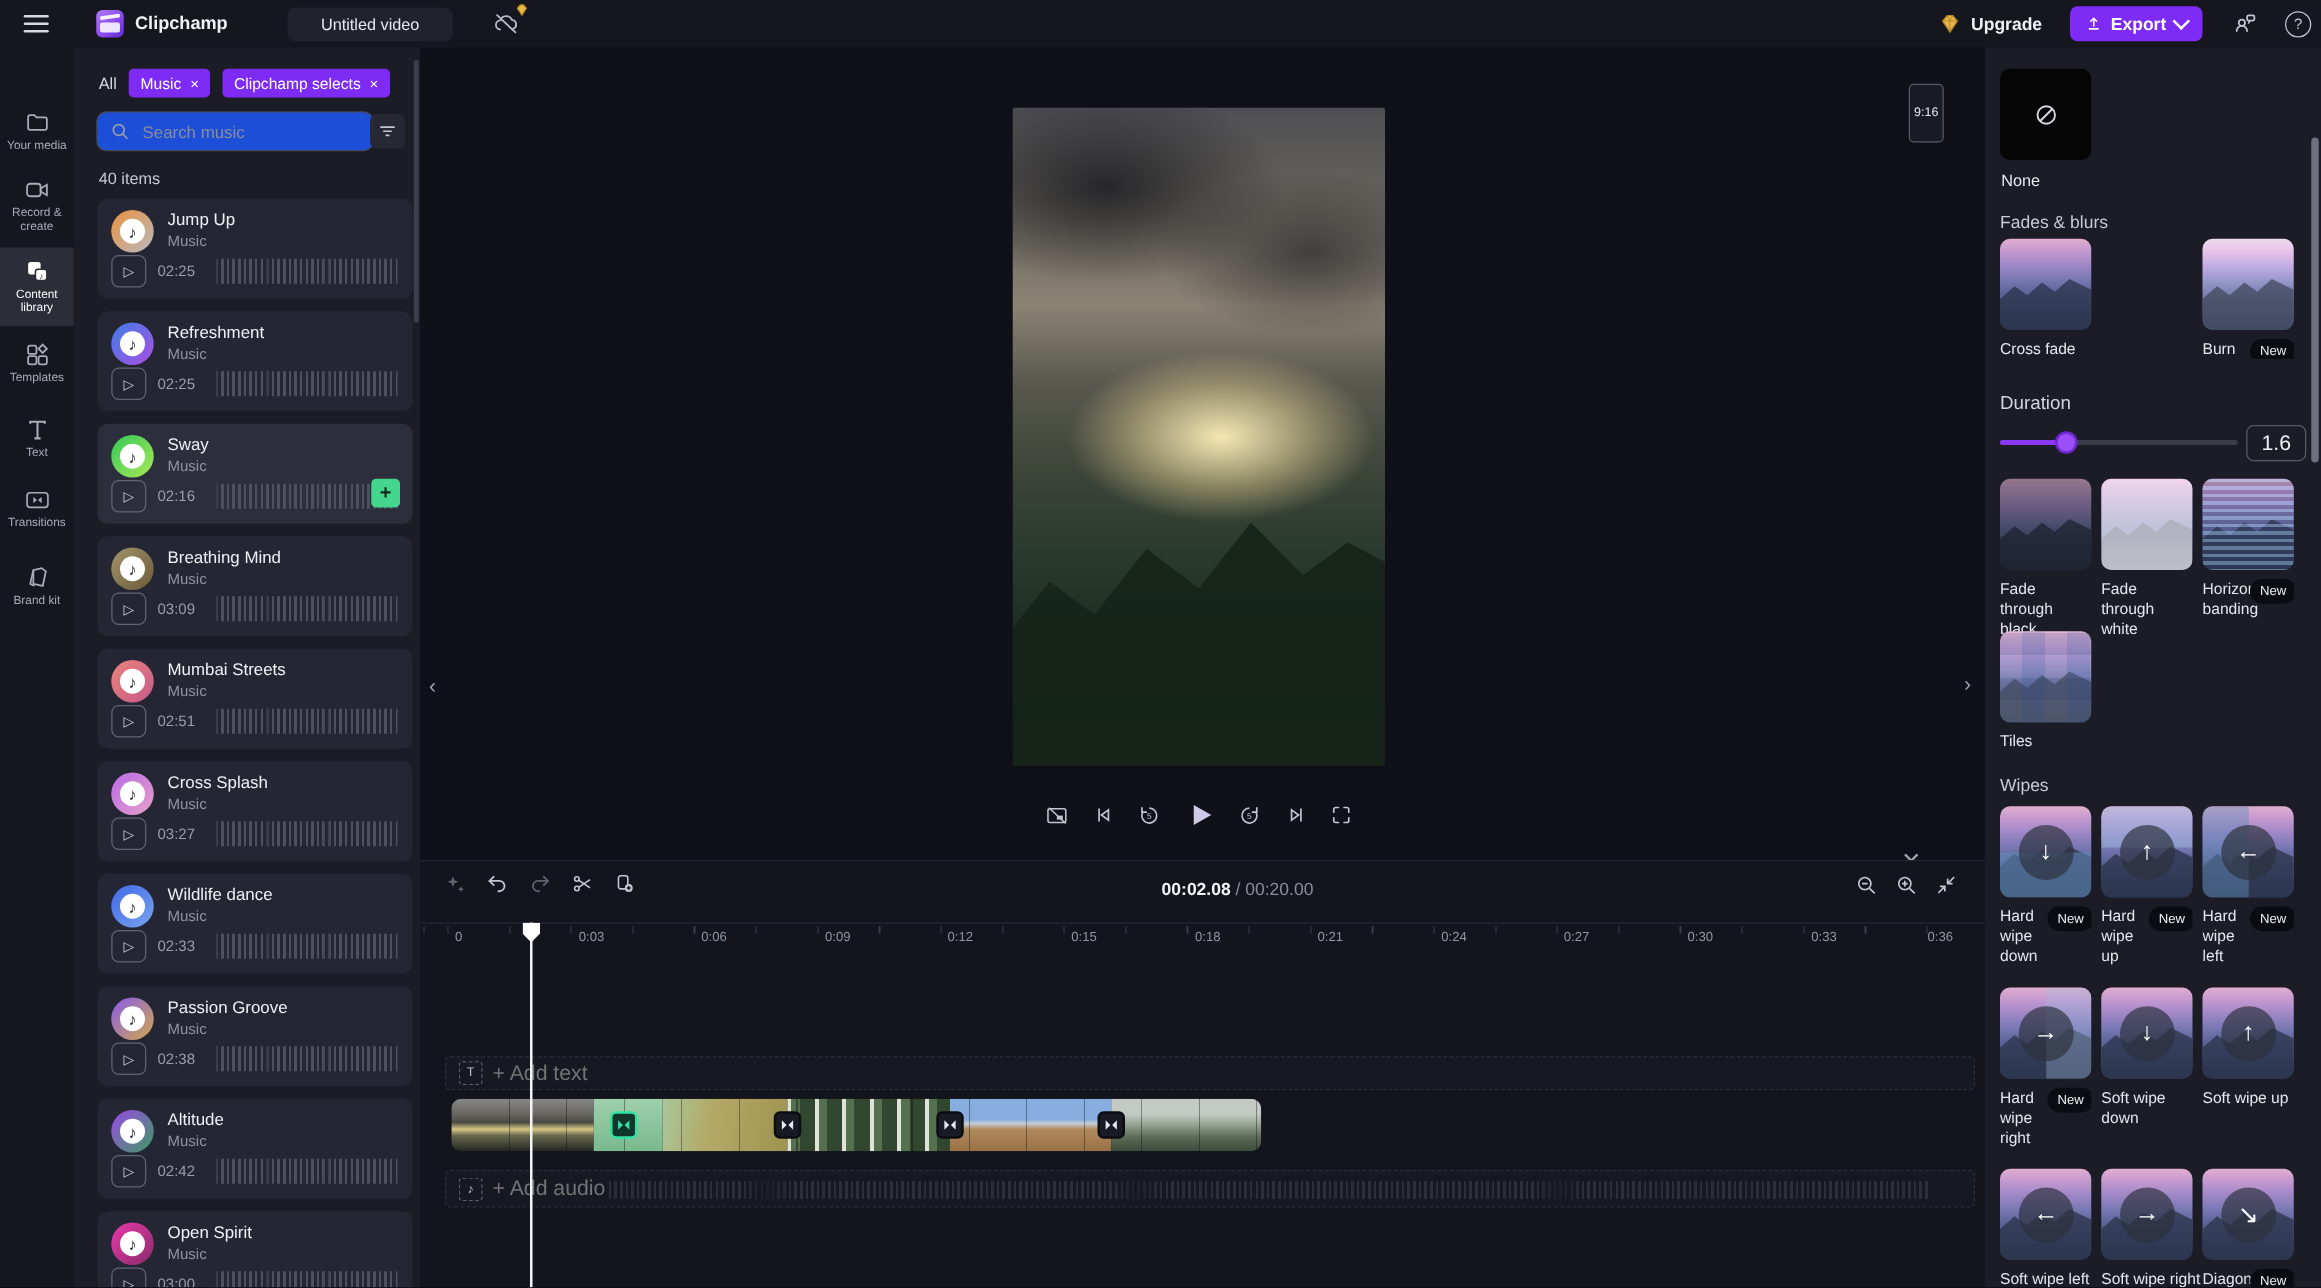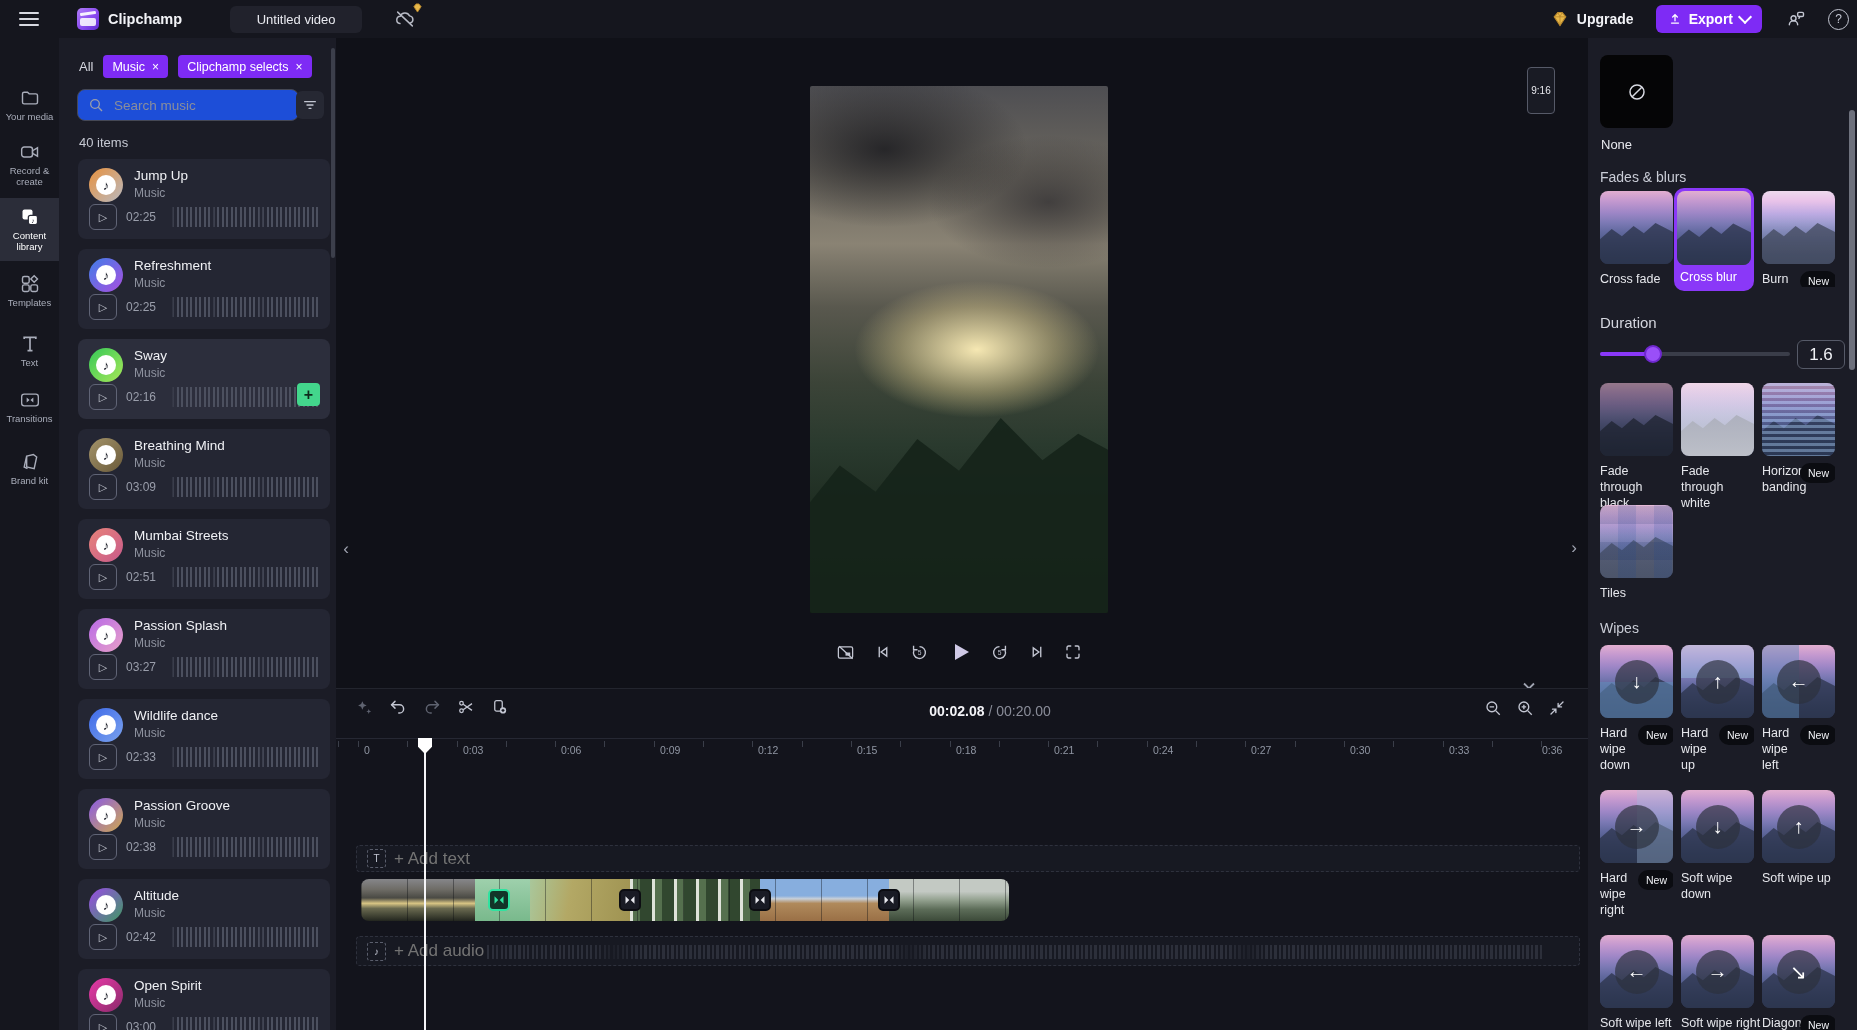--- a/index.html
+++ b/index.html
@@ -344,21 +344,21 @@
       <button class="m-play">
           <span>▷</span>
         </button>
       <div class="m-dur">02:51</div>
       <div class="m-wave"></div>
     </div>
     <div class="m-card" style="top:571px">
       <span class="m-icon" style="background: linear-gradient(135deg, rgb(184, 106, 232), rgb(232, 160, 200));">
           <span class="m-icon-core">♪</span>
         </span>
-      <div class="m-title">Passion Splash</div>
+      <div class="m-title">Cross Splash</div>
       <div class="m-sub">Music</div>
       <button class="m-play">
           <span>▷</span>
         </button>
       <div class="m-dur">03:27</div>
       <div class="m-wave"></div>
     </div>
     <div class="m-card" style="top:661px">
       <span class="m-icon" style="background: linear-gradient(135deg, rgb(63, 106, 232), rgb(122, 162, 238));">
           <span class="m-icon-core">♪</span>
@@ -588,24 +588,20 @@
         </svg>
     </div>
     <div class="none-label">None</div>
 
     <div class="sec-title" style="top:131px">Fades &amp; blurs</div>
 
     <div class="cell" style="left:12px;top:153px">
       <div class="thumb"></div>
       <div class="t-label"><span>Cross fade</span></div>
     </div>
-    <div class="sel-card">
-      <div class="thumb"></div>
-      <div class="sel-label">Cross blur</div>
-    </div>
     <div class="cell" style="left:174px;top:153px">
       <div class="thumb v-burn"></div>
       <div class="t-label has-new"><span>Burn</span><span class="new">New</span></div>
     </div>
 
     <div class="dur-title">Duration</div>
     <div class="slider-track">
       <div class="slider-fill"></div>
       <div class="slider-thumb"></div>
     </div>

